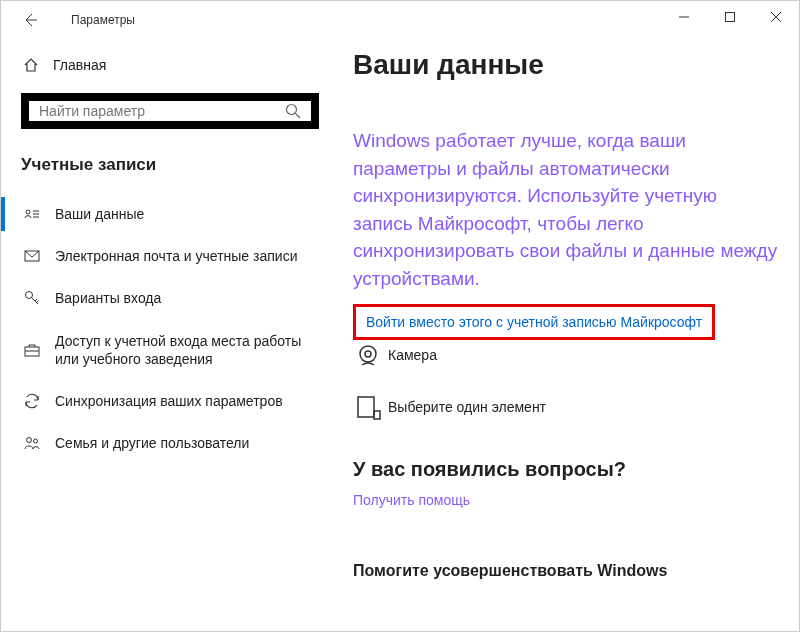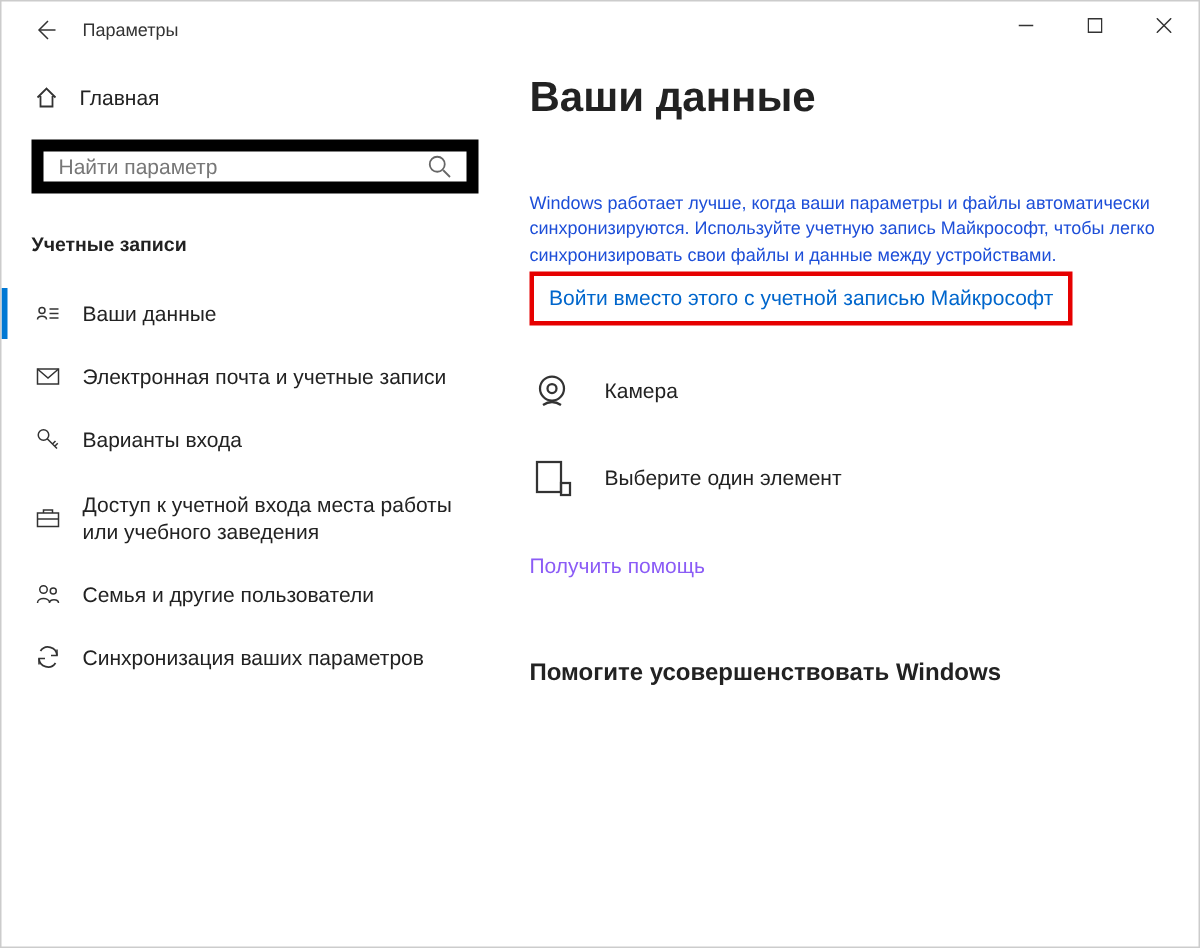--- a/index.html
+++ b/index.html
@@ -1,50 +1,50 @@
 <!DOCTYPE html>
 <html><head>
   <meta charset="utf-8">
   <style>
     * { margin: 0; padding: 0; box-sizing: border-box; font-family: "Segoe UI", Tahoma, sans-serif; }
     body { width: 800px; height: 632px; background: #fff; overflow: hidden; position: relative; border: 1px solid #ccc; }
     
     .titlebar { display: flex; align-items: center; height: 38px; padding-left: 10px; }
     .titlebar .back { width: 38px; height: 38px; display: flex; align-items: center; justify-content: center; cursor: pointer; }
-    .titlebar .title { font-size: 12px; margin-left: 6px; color: #333; }
+    .titlebar .title { font-size: 12px; margin-left: 22px; color: #333; }
     .win-controls { position: absolute; right: 0; top: 0; display: flex; }
     .win-controls div { width: 46px; height: 32px; display: flex; align-items: center; justify-content: center; cursor: pointer; font-size: 12px; color: #333; }
     
     .layout { display: flex; height: calc(100% - 38px); }
     .sidebar { width: 338px; padding: 10px 0 0 0; position: relative; }
     .content { flex: 1; padding: 10px 20px 0 14px; }
     
     .home-row { display: flex; align-items: center; padding: 8px 20px 8px 22px; cursor: pointer; gap: 14px; }
     .home-row span { font-size: 14px; color: #222; }
     
     .search-box { margin: 12px 20px 14px 20px; border: 8px solid #000000; height: 36px; display: flex; align-items: center; padding: 0 10px; }
     .search-box input { border: none; outline: none; flex: 1; font-size: 14px; }
     .search-box input::placeholder { color: #777; }
     .search-box .search-icon { color: #666; font-size: 15px; }
     
-    .section-title { font-size: 13px; font-weight: 600; color: #222; padding: 12px 20px 18px 20px; }
+    .section-title { font-size: 17px; font-weight: 600; color: #222; padding: 12px 20px 18px 20px; }
     
     .nav-item { display: flex; align-items: center; padding: 12px 20px 12px 22px; cursor: pointer; gap: 14px; font-size: 14px; color: #222; position: relative; line-height: 1.3; }
     .nav-item.active::before { content: ""; position: absolute; left: 0; top: 4px; bottom: 4px; width: 4px; background: #0078d4; }
     .nav-item.active { background: #e5f1fb00; }
     .nav-item .icon { width: 18px; display: flex; justify-content: center; color: #333; flex-shrink: 0; }
     .nav-item .label { flex: 1; }
     
     .content h1 { font-size: 28px; font-weight: 600; margin-bottom: 46px; color: #222; }
-    .content .desc { font-size: 12px; color: #1d4ed8; line-height: 1.45; margin-bottom: 2px; }
+    .content .desc { font-size: 19px; color: #8b5cf6; line-height: 1.45; margin-bottom: 12px; }
     .highlight-link-box { border: 3px solid #e60000; padding: 6px 10px; display: inline-block; }
     .highlight-link-box a { color: #0066cc; font-size: 14px; text-decoration: none; }
     
     .content h2 { font-size: 20px; font-weight: 600; color: #222; margin-bottom: 20px; }
-    .avatar-option { display: flex; align-items: center; gap: 20px; margin-bottom: 22px; cursor: pointer; margin-top: 28px; }
+    .avatar-option { display: flex; align-items: center; gap: 5px; margin-bottom: 22px; cursor: pointer; }
     .avatar-option .opt-icon { width: 30px; height: 30px; display: flex; align-items: center; justify-content: center; color: #333; }
     .avatar-option .opt-text { font-size: 14px; color: #222; }
     
     .q-section { margin-top: 36px; }
     .q-section h2 { margin-bottom: 10px; }
     .q-section a { color: #8b5cf6; font-size: 14px; text-decoration: none; }
     
     .footer-h { font-size: 16px; font-weight: 600; margin-top: 53px; color: #222; }
 
     svg { display: block; }
@@ -140,36 +140,36 @@
             <path d="M6 6 V4 H12 V6" stroke="#333" fill="none"></path>
             <path d="M2 10 H16" stroke="#333"></path>
           </svg>
       </span>
       <span class="label">Доступ к учетной входа места работы или учебного заведения</span>
     </div>
 
     <div class="nav-item">
       <span class="icon">
         <svg width="18" height="18" viewBox="0 0 18 18">
+            <path d="M4 5 A6 6 0 0 1 15 8 M14 13 A6 6 0 0 1 3 10" stroke="#333" fill="none" stroke-width="1.2"></path>
+            <path d="M15 4 L15 8 L11 8 M3 14 L3 10 L7 10" stroke="#333" fill="none"></path>
+          </svg>
+      </span>
+      <span class="label">Синхронизация ваших параметров</span>
+    </div>
+
+    <div class="nav-item">
+      <span class="icon">
+        <svg width="18" height="18" viewBox="0 0 18 18">
             <circle cx="6" cy="6" r="2.5" stroke="#333" fill="none"></circle>
             <circle cx="12.5" cy="7" r="2" stroke="#333" fill="none"></circle>
             <path d="M2 15 C2 11 10 11 10 15 M10 15 C10 12 16 12 16 15" stroke="#333" fill="none"></path>
           </svg>
       </span>
       <span class="label">Семья и другие пользователи</span>
-    </div>
-
-    <div class="nav-item">
-      <span class="icon">
-        <svg width="18" height="18" viewBox="0 0 18 18">
-            <path d="M4 5 A6 6 0 0 1 15 8 M14 13 A6 6 0 0 1 3 10" stroke="#333" fill="none" stroke-width="1.2"></path>
-            <path d="M15 4 L15 8 L11 8 M3 14 L3 10 L7 10" stroke="#333" fill="none"></path>
-          </svg>
-      </span>
-      <span class="label">Синхронизация ваших параметров</span>
     </div>
   </div>
 
   <div class="content">
     <h1>Ваши данные</h1>
     <p class="desc">Windows работает лучше, когда ваши параметры и файлы автоматически синхронизируются. Используйте учетную запись Майкрософт, чтобы легко синхронизировать свои файлы и данные между устройствами.</p>
     <div class="highlight-link-box">
       <a href="#">Войти вместо этого с учетной записью Майкрософт</a>
     </div>
     
@@ -189,18 +189,19 @@
       <span class="opt-icon">
         <svg width="28" height="28" viewBox="0 0 28 28">
             <rect x="4" y="4" width="16" height="20" stroke="#333" fill="none" stroke-width="1.5"></rect>
             <rect x="20" y="18" width="6" height="8" stroke="#333" fill="none" stroke-width="1.5"></rect>
           </svg>
       </span>
       <span class="opt-text">Выберите один элемент</span>
     </div>
     
     <div class="q-section">
+      <h2>У вас появились вопросы?</h2>
       <a href="#">Получить помощь</a>
     </div>
     
     <div class="footer-h">Помогите усовершенствовать Windows</div>
   </div>
 </div>
 
 </body></html>

